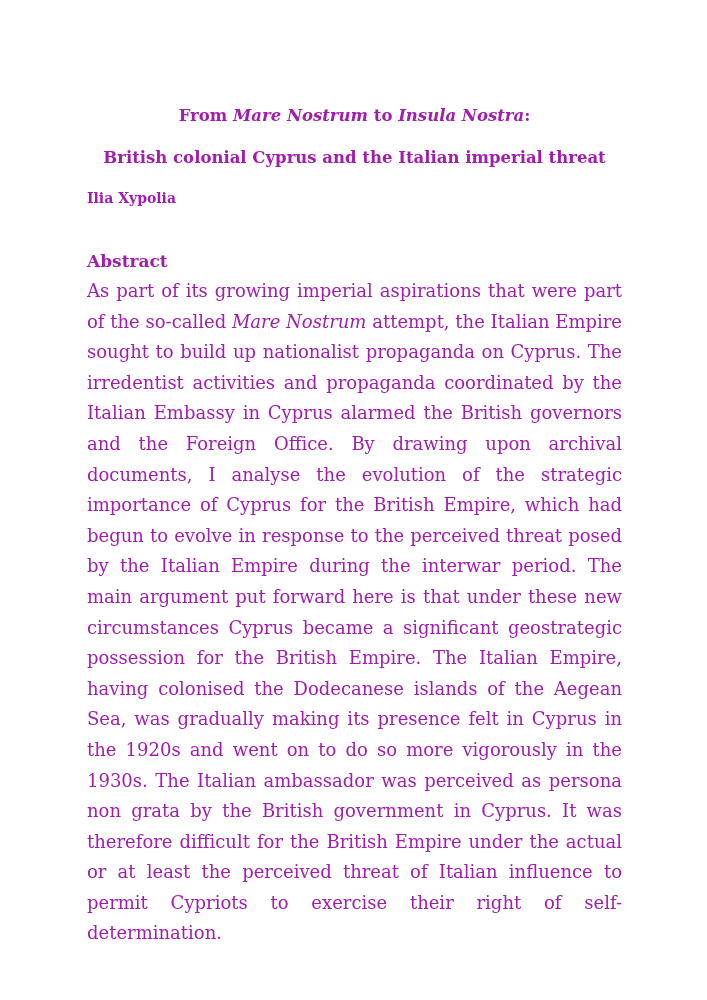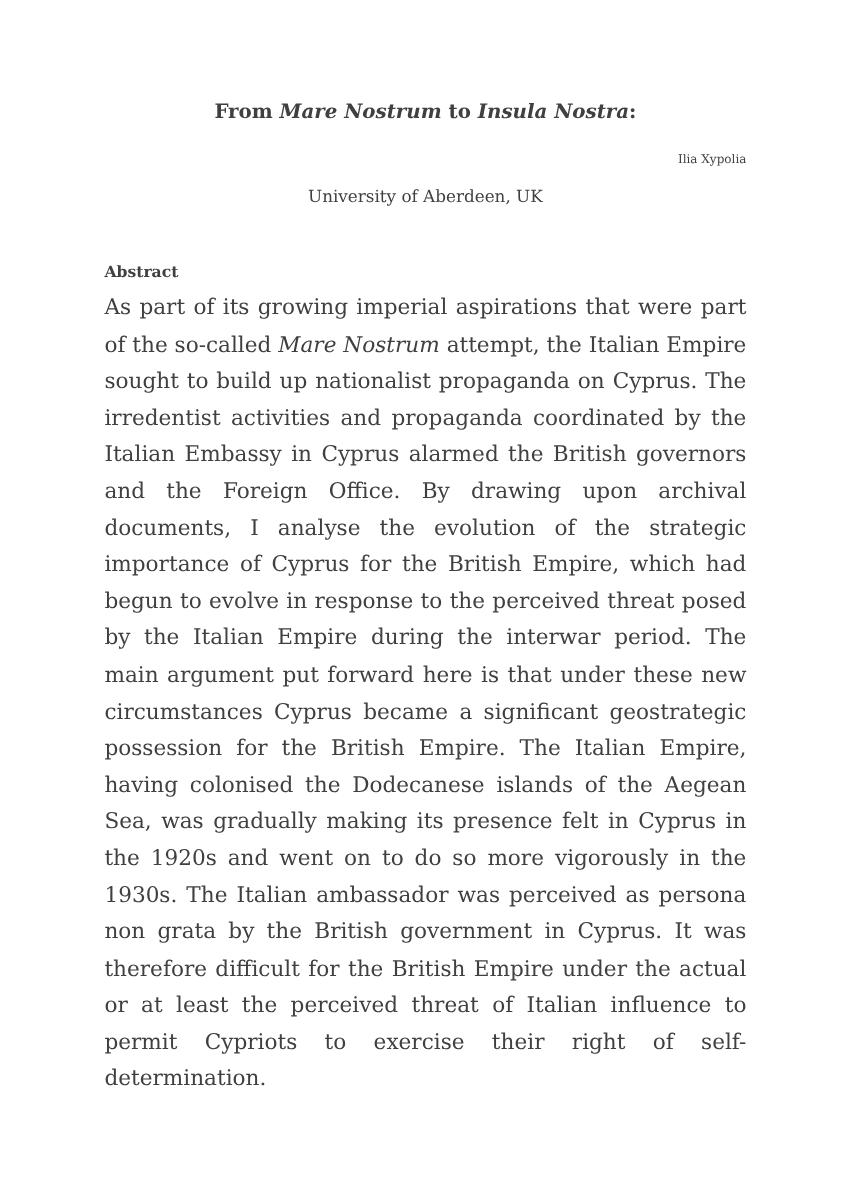--- a/index.html
+++ b/index.html
@@ -6,51 +6,51 @@
     margin: 0;
     padding: 0;
     background: #ffffff;
   }
   .page {
     position: relative;
     width: 707px;
     height: 1000px;
     background: #ffffff;
     box-sizing: border-box;
-    padding: 83px 85px 0 87px;
+    padding: 106px 85px 0 87px;
     font-family: "DejaVu Serif", "Liberation Serif", serif;
-    color: #404040;
+    color: #a21caf;
     overflow: hidden;
   }
   .title-line {
     text-align: center;
     font-size: 16.5px;
     font-weight: bold;
     line-height: 20px;
     margin: 0;
   }
   .title-line-2 {
     margin-top: 22px;
   }
   .author-line {
-    text-align: right;
-    font-size: 10px;
-    font-weight: normal;
+    text-align: left;
+    font-size: 14px;
+    font-weight: bold;
     line-height: 17px;
     margin-top: 22px;
   }
   .affiliation-line {
     text-align: center;
     font-size: 14px;
     font-weight: normal;
     line-height: 17px;
     margin-top: 14px;
   }
   .abstract-heading {
-    font-size: 13px;
+    font-size: 17px;
     font-weight: bold;
     margin-top: 46px;
     line-height: 17px;
   }
   .abstract-body {
     margin-top: 6px;
     font-size: 18px;
     line-height: 30.6px;
     text-align: justify;
     text-justify: inter-word;
@@ -66,23 +66,23 @@
   .seg.italic { font-style: italic; }
   .kw-label { font-weight: bold; }
 </style>
 </head>
 <body>
 
 <div class="page">
 
   <div class="title-line title-line-1"><span class="seg bold">From </span><span class="seg bold-italic">Mare Nostrum</span><span class="seg bold"> to </span><span class="seg bold-italic">Insula Nostra</span><span class="seg bold">:</span></div>
 
+  <div class="title-line title-line-2">British colonial Cyprus and the Italian imperial threat</div>
 
   <div class="author-line">Ilia Xypolia</div>
 
-  <div class="affiliation-line">University of Aberdeen, UK</div>
 
   <div class="abstract-heading">Abstract</div>
 
   <div class="abstract-body"><span class="seg ">As part of its growing imperial aspirations that were part of the so-called </span><span class="seg italic">Mare Nostrum</span><span class="seg "> attempt, the Italian Empire sought to build up nationalist propaganda on Cyprus. The irredentist activities and propaganda coordinated by the Italian Embassy in Cyprus alarmed the British governors and the Foreign Office. By drawing upon archival documents, I analyse the evolution of the strategic importance of Cyprus for the British Empire, which had begun to evolve in response to the perceived threat posed by the Italian Empire during the interwar period. The main argument put forward here is that under these new circumstances Cyprus became a significant geostrategic possession for the British Empire. The Italian Empire, having colonised the Dodecanese islands of the Aegean Sea, was gradually making its presence felt in Cyprus in the 1920s and went on to do so more vigorously in the 1930s. The Italian ambassador was perceived as persona non grata by the British government in Cyprus. It was therefore difficult for the British Empire under the actual or at least the perceived threat of Italian influence to permit Cypriots to exercise their right of self-determination.</span></div>
 
 
 </div>
 
 </body></html>

